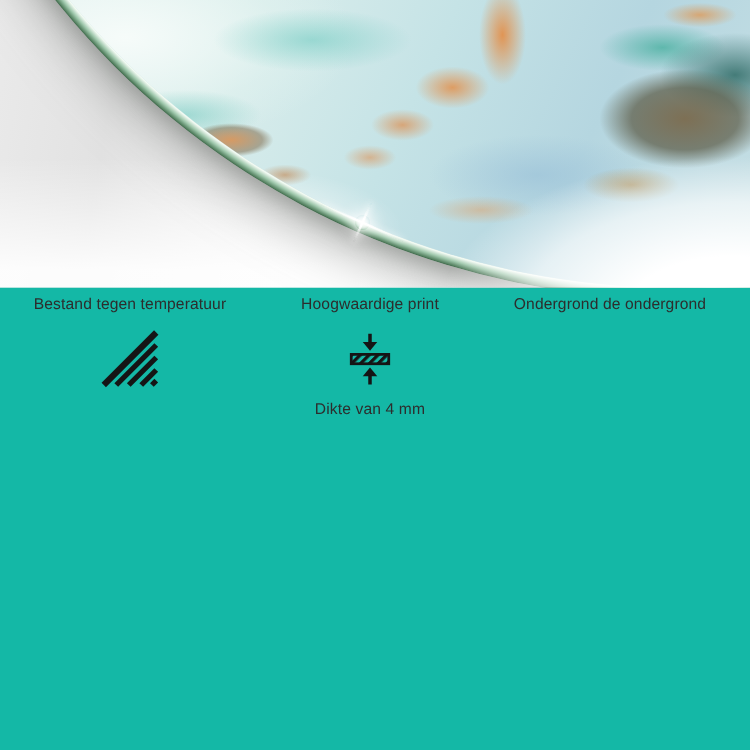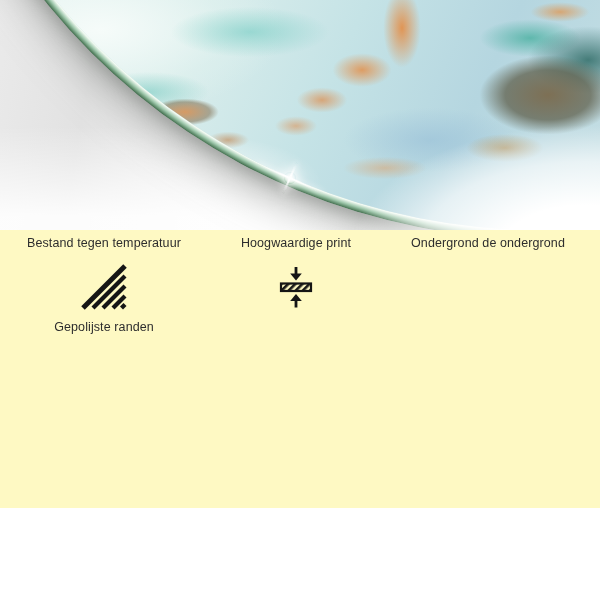--- a/index.html
+++ b/index.html
@@ -1,18 +1,18 @@
 <!DOCTYPE html>
 <html><head>
 <meta charset="utf-8">
 <style>
   html,body { margin:0; padding:0; background:#ffffff; }
   .page {
-    position:relative; width:600px; height:508px; overflow:hidden;
-    background:#fef9c3;
+    position:relative; width:600px; height:600px; overflow:hidden;
+    background:#14b8a6;
     font-family:"Liberation Sans", sans-serif;
   }
 
   
   .photo {
     position:absolute; left:0; top:0; width:600px; height:230px; overflow:hidden;
     background:
       linear-gradient(to bottom, rgba(255,255,255,0) 55%, rgba(255,255,255,.9) 94%),
       linear-gradient(100deg, #eaeaea 0%, #e2e2e2 16%, #f1f1f1 36%, #fcfcfc 56%, #ffffff 74%);
   }
@@ -165,34 +165,34 @@
     <div class="feature">
       <div class="icon">
         <svg width="48" height="48" viewBox="0 0 48 48" fill="none" stroke="currentColor" stroke-linecap="butt">
           <line x1="3" y1="45" x2="45" y2="3" stroke-width="5"></line>
           <line x1="13" y1="45" x2="45" y2="13" stroke-width="4.2"></line>
           <line x1="23" y1="45" x2="45" y2="23" stroke-width="4.2"></line>
           <line x1="33" y1="45" x2="45" y2="33" stroke-width="4.2"></line>
           <line x1="41.5" y1="45" x2="45" y2="41.5" stroke-width="4.2"></line>
         </svg>
       </div>
-      <div class="feature-label">Gepolijste randen</div>
     </div>
 
     <div class="feature">
       <div class="icon">
         <svg width="48" height="48" viewBox="0 0 48 48">
           <defs>
             <pattern id="hatch" width="5" height="5" patternUnits="userSpaceOnUse" patternTransform="rotate(45)">
               <rect x="0" y="0" width="2.6" height="5" fill="#151515"></rect>
             </pattern>
           </defs>
           <line x1="24" y1="4" x2="24" y2="11" stroke="#151515" stroke-width="2.8"></line>
           <polygon points="18.2,10.5 29.8,10.5 24,17.5" fill="#151515"></polygon>
           <rect x="9" y="20.5" width="30" height="7.5" fill="url(#hatch)" stroke="#151515" stroke-width="2.2"></rect>
           <polygon points="18.2,38 29.8,38 24,31" fill="#151515"></polygon>
           <line x1="24" y1="37.5" x2="24" y2="44.5" stroke="#151515" stroke-width="2.8"></line>
         </svg>
       </div>
+      <div class="feature-label">Dikte van 4 mm</div>
     </div>
 
   </div>
 </div>
 
 </body></html>

